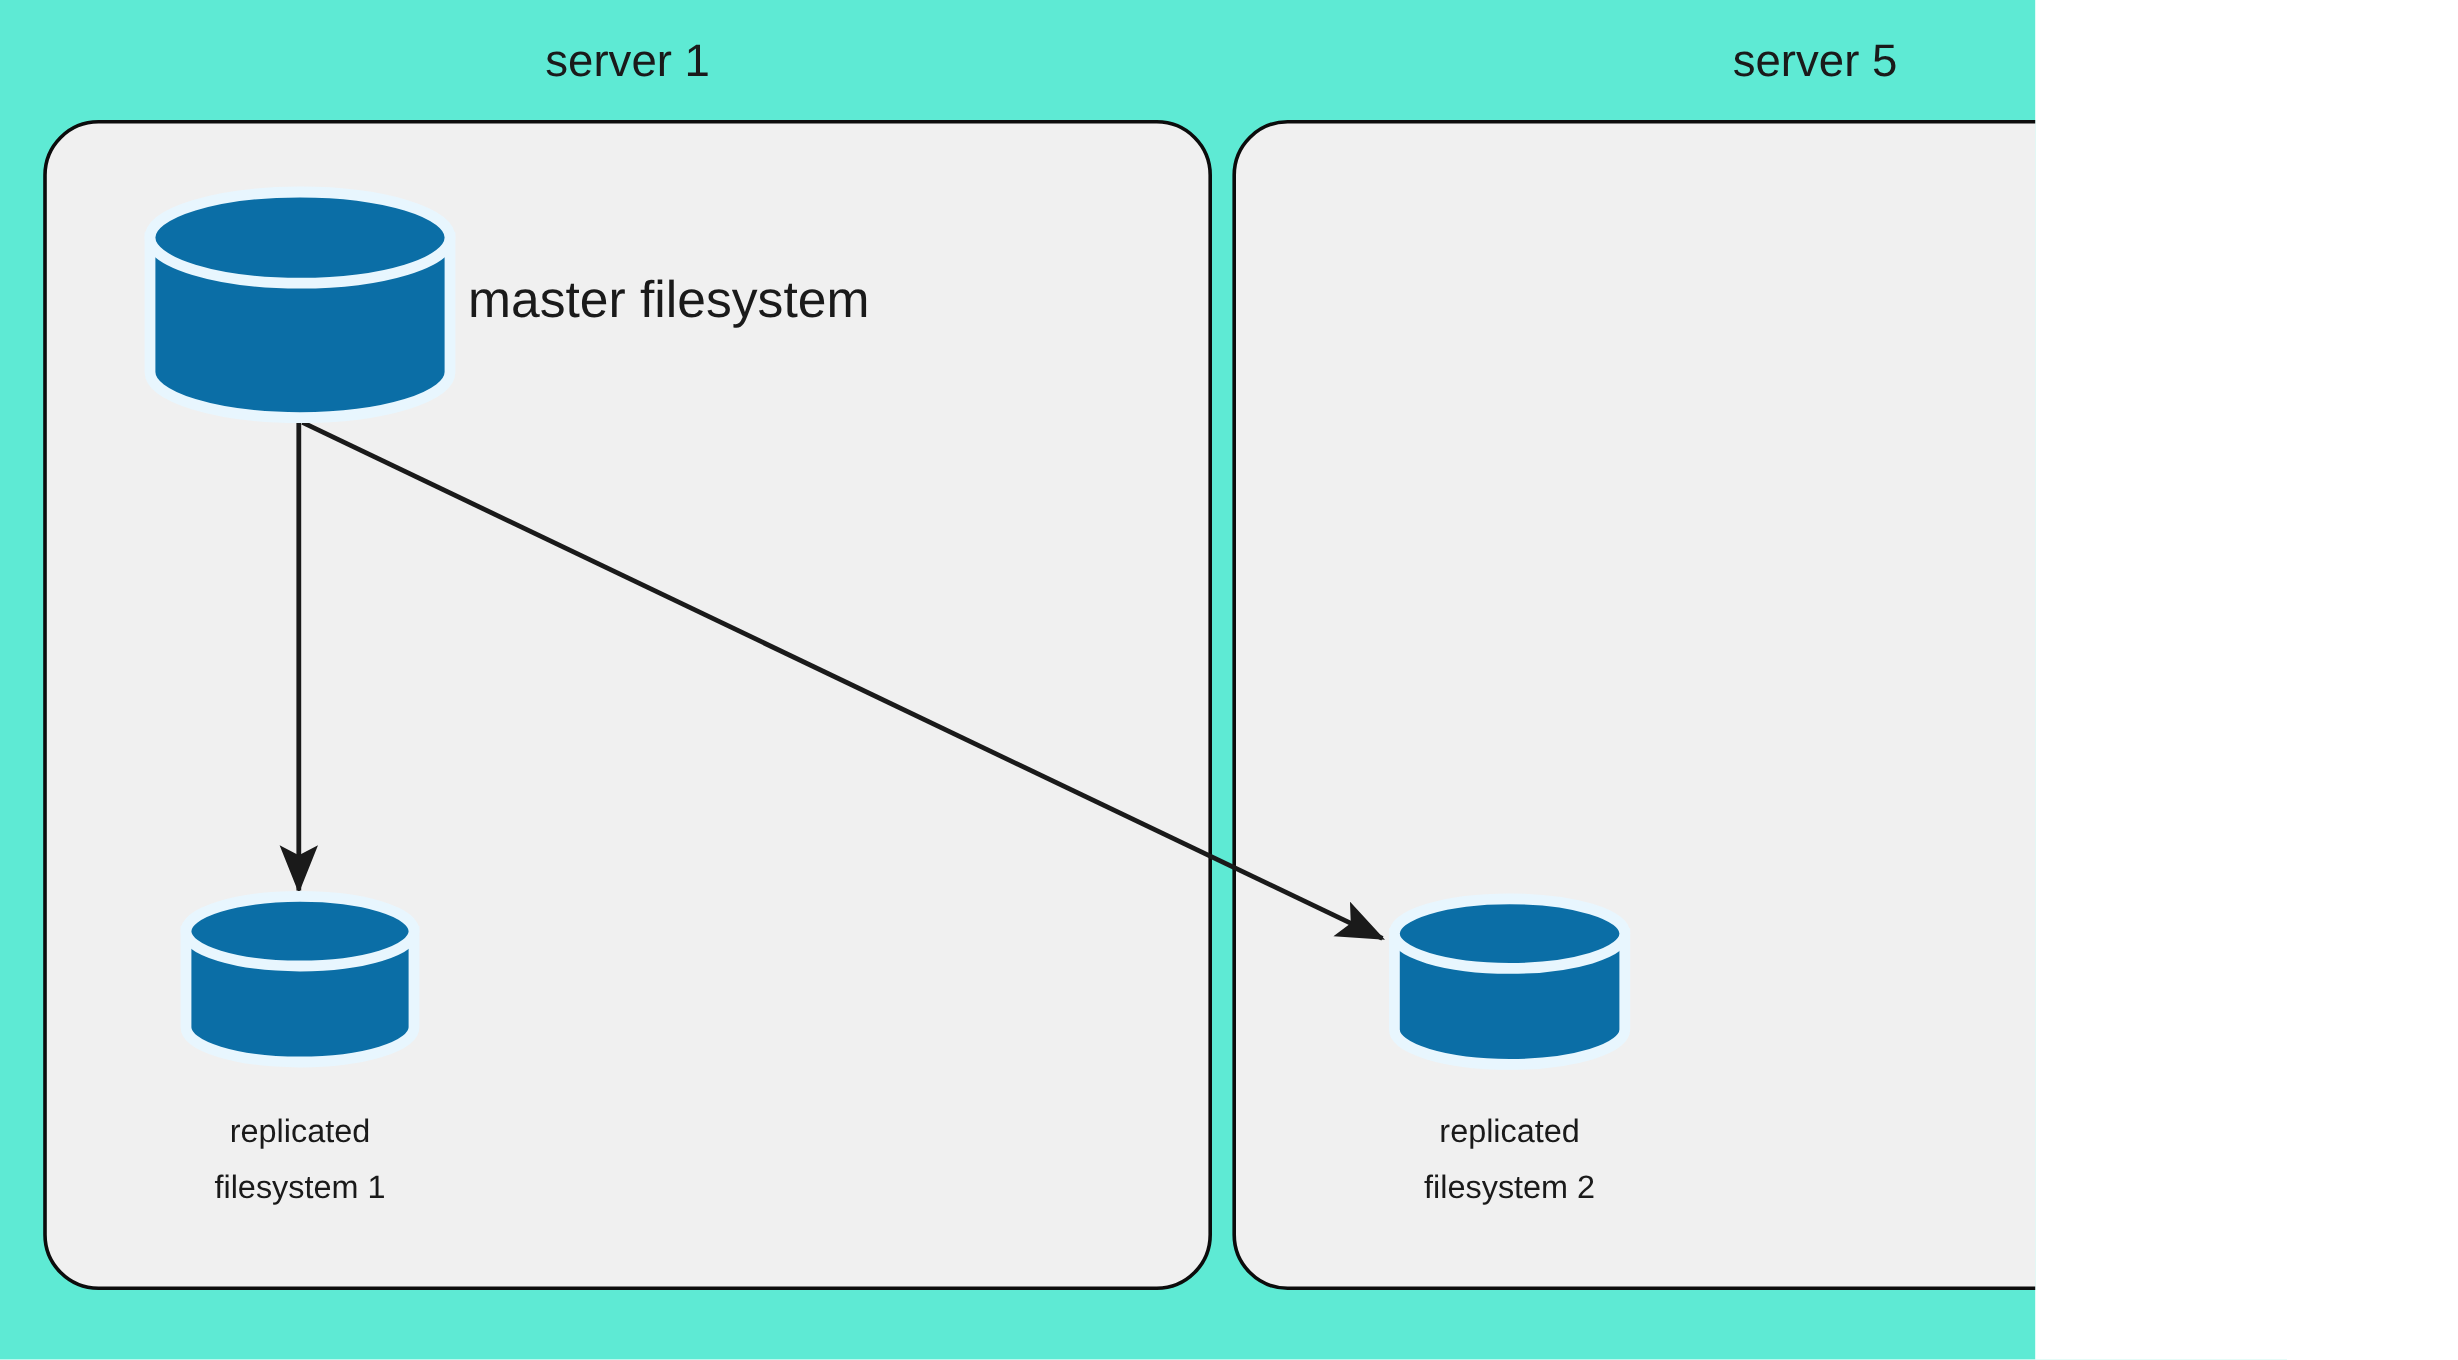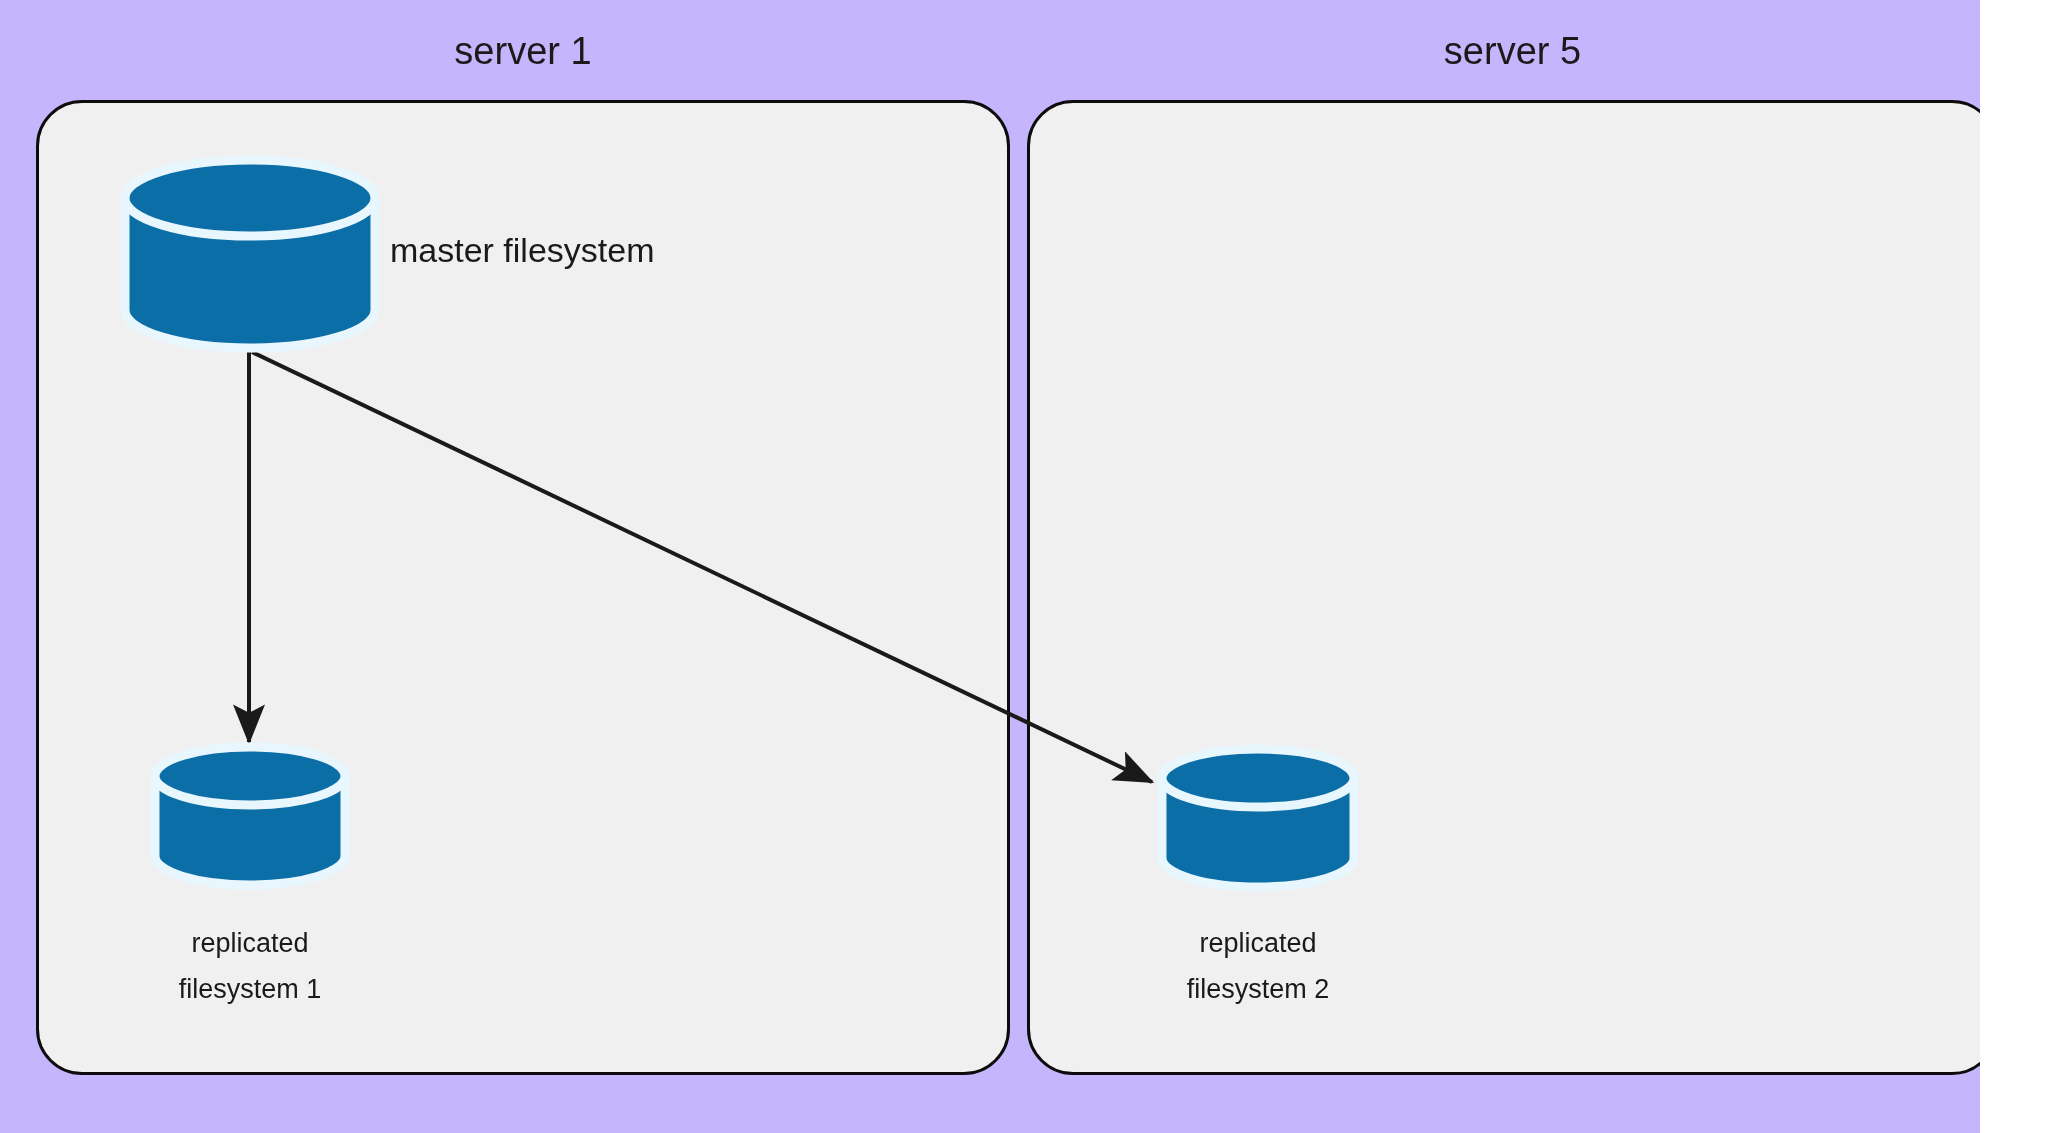--- a/index.html
+++ b/index.html
@@ -3,23 +3,23 @@
 <meta charset="utf-8">
 <title>Filesystem replication diagram</title>
 <style>
   html, body {
     margin: 0;
     padding: 0;
     background: #ffffff;
   }
   #stage {
     position: relative;
-    width: 1980px;
+    width: 1696px;
     height: 1133px;
-    background: #c4b5fd;
+    background: #5eead4;
     overflow: hidden;
     font-family: "Liberation Sans", "DejaVu Sans", sans-serif;
   }
 
   
   .server-box {
     position: absolute;
     box-sizing: border-box;
     background: #f0f0f0;
     border: 3px solid #0c0c0c;
@@ -44,21 +44,21 @@
     position: absolute;
     left: 0; top: 0;
     width: 2048px;
     height: 1133px;
     pointer-events: none;
   }
 
   
   .node-label {
     position: absolute;
-    font-size: 34px;
+    font-size: 43px;
     line-height: 45px;
     color: #1a1a1a;
     white-space: nowrap;
   }
   #master-filesystem-label {
     left: 390px;
     top: 228px;
     text-align: left;
   }
   .node-label-centered {

